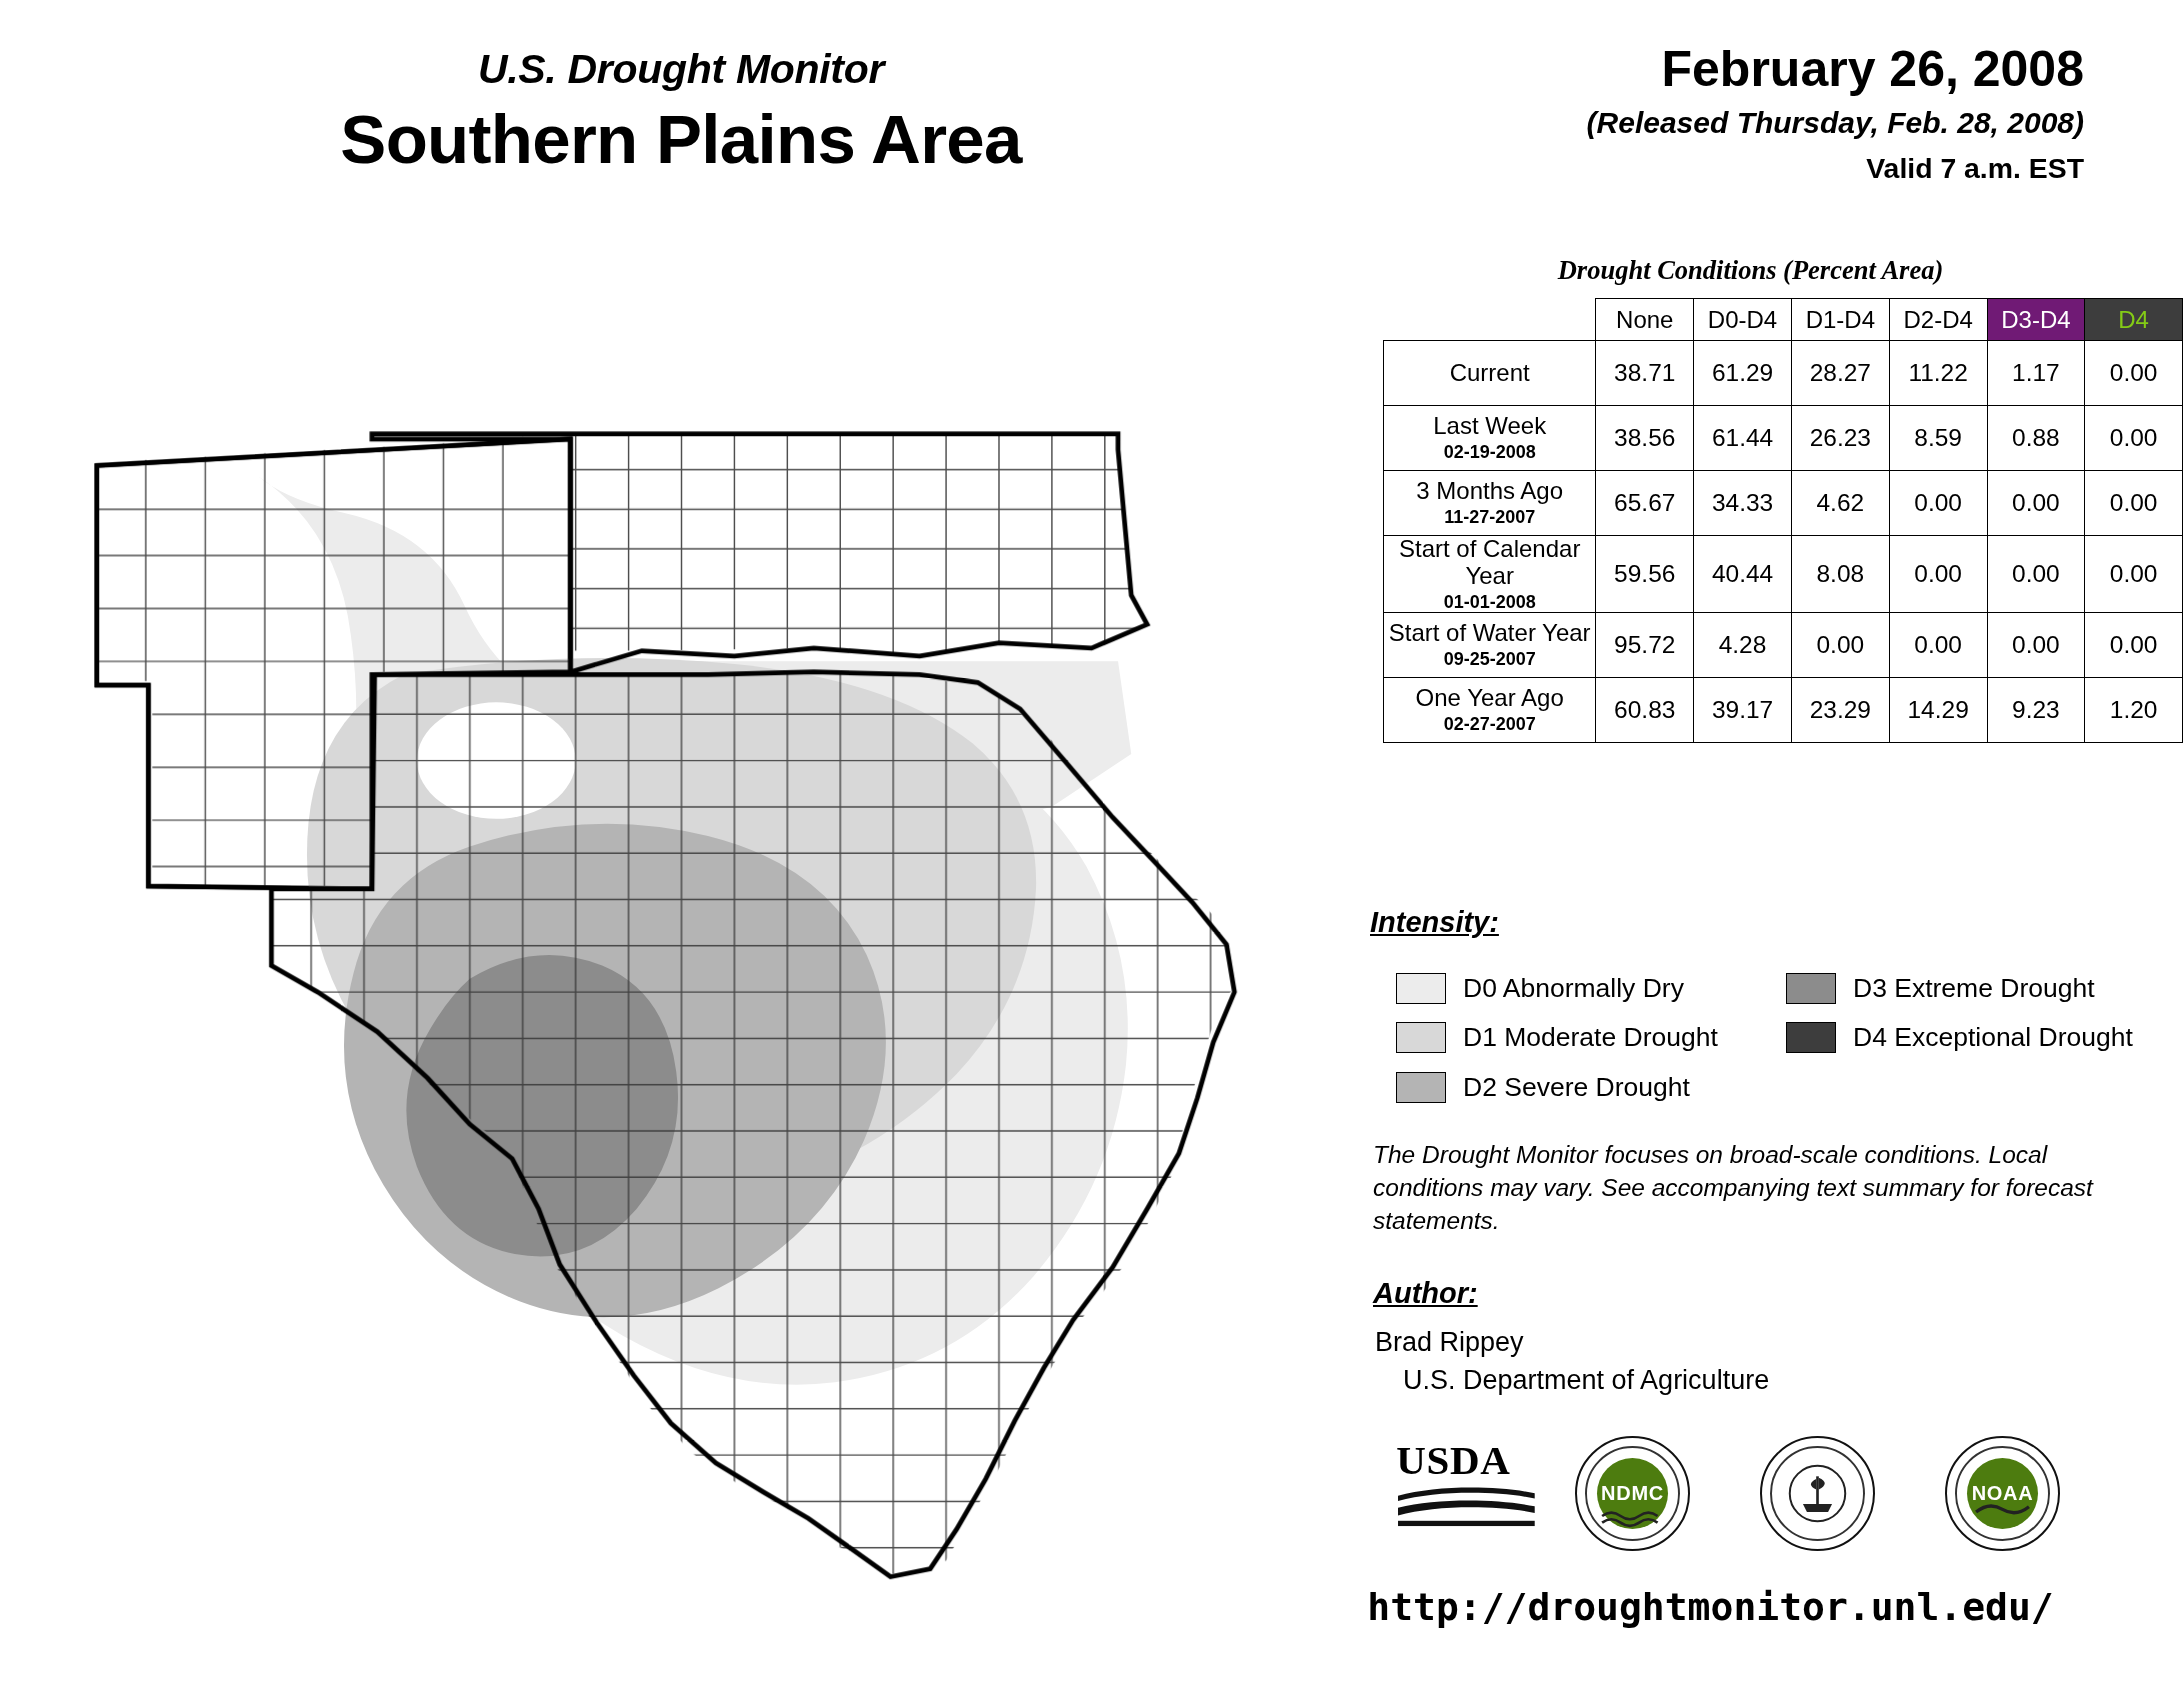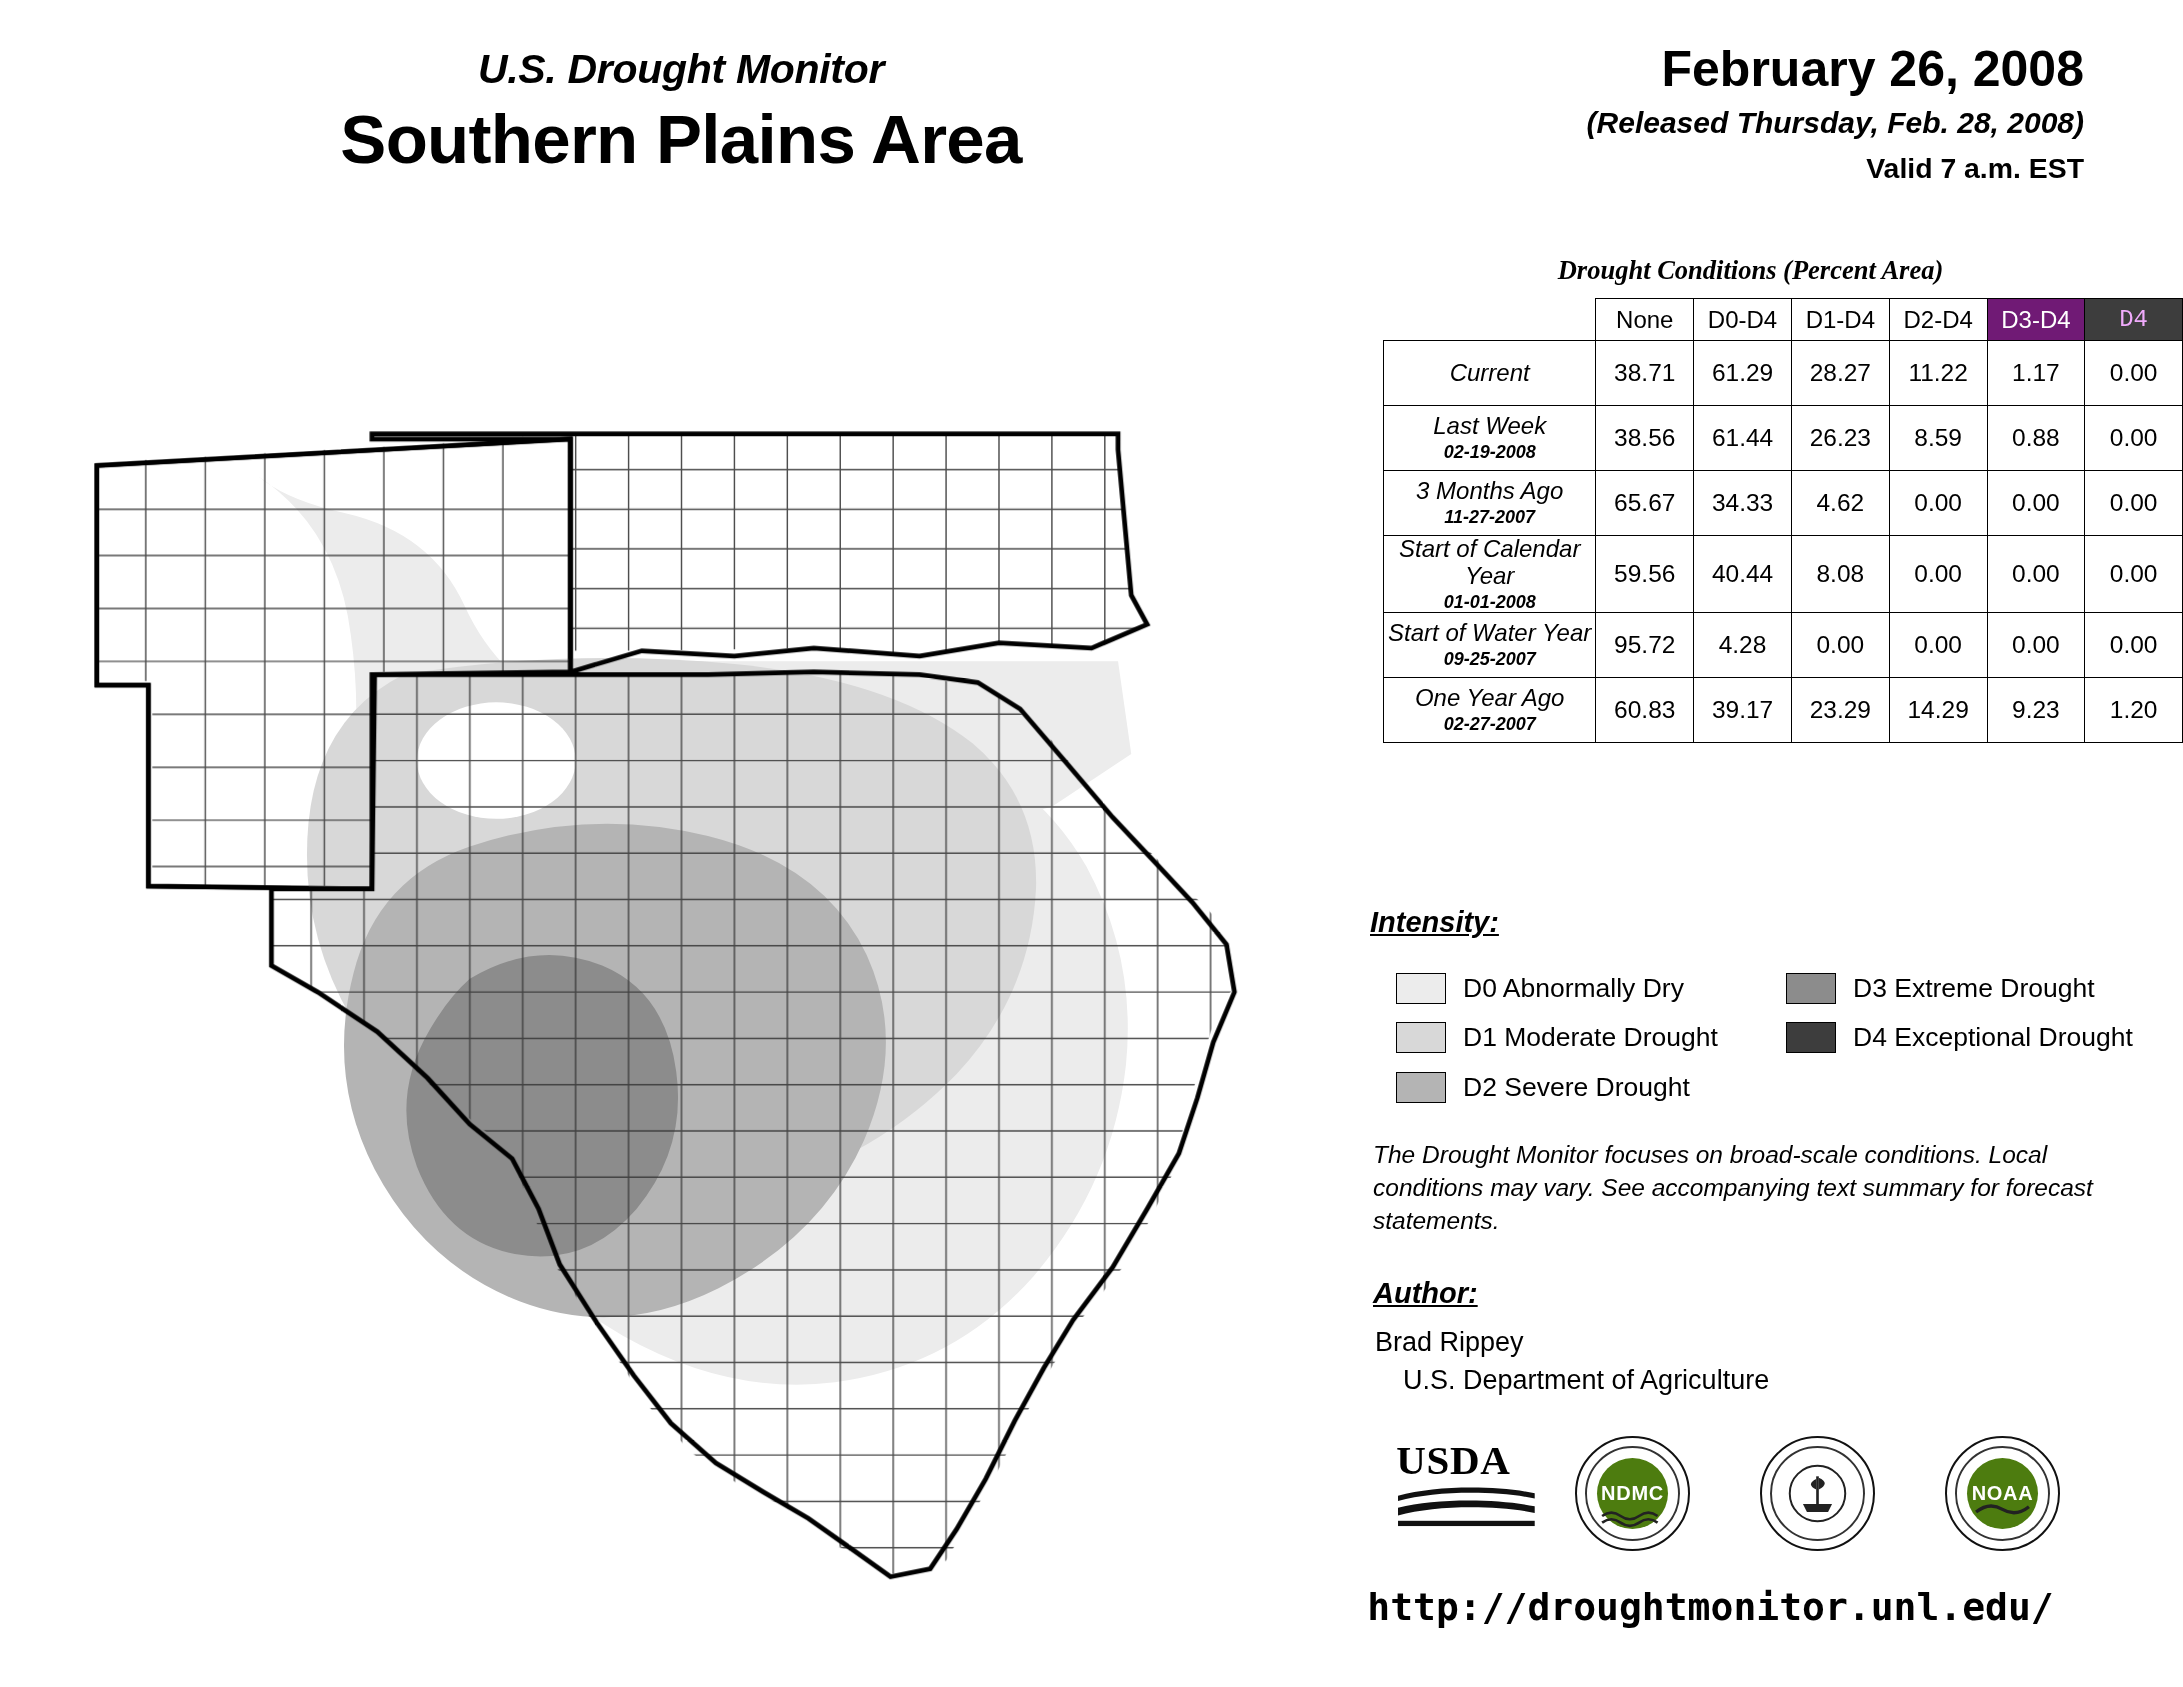--- a/index.html
+++ b/index.html
@@ -91,28 +91,27 @@
     height: 41px;
     width: 97px;
     font-size: 24px;
     font-weight: normal;
   }
   #cond-table thead th.corner {
     border: none;
     width: 212px;
   }
   th.h-d3 { background: #701a75; color: #ffffff; }
-  th.h-d4 { background: #3d3d3d; color: #f0abfc; font-family: Liberation Mono, monospace; }
+  th.h-d4 { background: #3d3d3d; color: #84cc16; }
   td.rowlabel {
     width: 212px;
     font-weight: bold;
     font-size: 24px;
     line-height: 1.12;
     padding: 4px 2.6px;
-    font-style: italic;
   }
   td.rowlabel .sub {
     display: block;
     font-size: 18px;
     font-weight: bold;
     margin-top: 2px;
   }
   td.val { height: 64px; font-size: 24.5px; }
 
   

